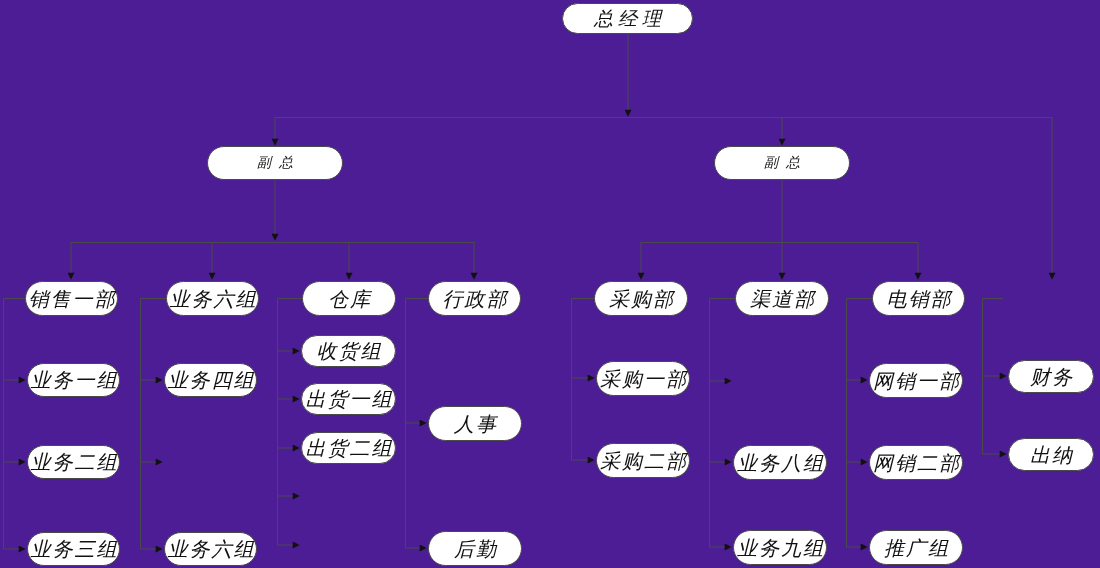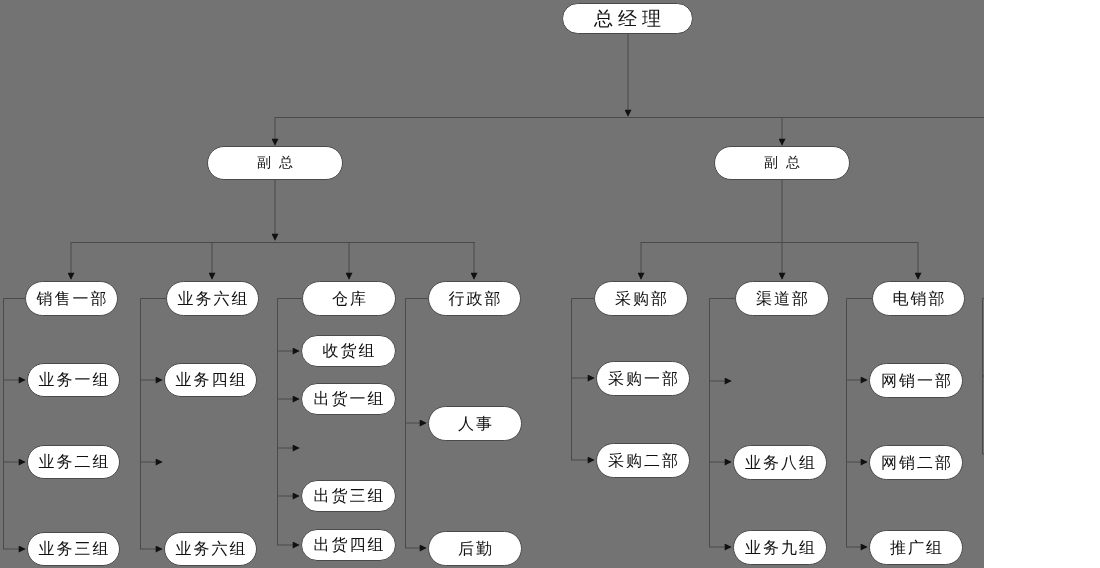--- a/index.html
+++ b/index.html
@@ -3,43 +3,44 @@
 <meta charset="utf-8">
 <style>
   html, body {
     margin: 0;
     padding: 0;
     background: #ffffff;
     font-family: "Liberation Serif", "DejaVu Serif", serif;
   }
   .canvas {
     position: relative;
-    width: 984px;
+    width: 1100px;
     height: 568px;
-    background: #737373;
+    background: #4c1d95;
     overflow: hidden;
+    font-style: italic;
   }
   .wires {
     position: absolute;
     left: 0; top: 0;
     width: 1100px;
     height: 568px;
   }
   .node {
     position: absolute;
     box-sizing: border-box;
     border: 1px solid #4a4a4a;
     border-radius: 999px;
     background: #ffffff;
     color: #111111;
     display: flex;
     align-items: center;
     justify-content: center;
     white-space: nowrap;
-    font-size: 16px;
+    font-size: 20px;
     letter-spacing: 2px;
     text-indent: 2px; 
     line-height: 1;
   }
   .node.lv1 { font-size: 19px; letter-spacing: 5px; text-indent: 5px; }
   .node.lv2 { font-size: 14px; letter-spacing: 8px; text-indent: 8px; }
 </style>
 </head>
 <body>
 
@@ -128,22 +129,21 @@
 
   <div class="node" style="left:27px;top:363px;width:93px;height:34px">业务一组</div>
   <div class="node" style="left:27px;top:445px;width:93px;height:34px">业务二组</div>
   <div class="node" style="left:27px;top:532px;width:93px;height:34px">业务三组</div>
 
   <div class="node" style="left:164px;top:363px;width:93px;height:34px">业务四组</div>
   <div class="node" style="left:164px;top:532px;width:93px;height:34px">业务六组</div>
 
   <div class="node" style="left:301px;top:335px;width:95px;height:32px">收货组</div>
   <div class="node" style="left:301px;top:383px;width:95px;height:32px">出货一组</div>
-  <div class="node" style="left:301px;top:480px;width:95px;height:32px">出货三组</div>
-  <div class="node" style="left:301px;top:529px;width:95px;height:32px">出货四组</div>
+  <div class="node" style="left:301px;top:432px;width:95px;height:32px">出货二组</div>
 
   <div class="node" style="left:428px;top:406px;width:94px;height:35px">人事</div>
   <div class="node" style="left:596px;top:361px;width:94px;height:35px">采购一部</div>
 
   <div class="node" style="left:428px;top:531px;width:94px;height:35px">后勤</div>
   <div class="node" style="left:596px;top:443px;width:94px;height:35px">采购二部</div>
 
   <div class="node" style="left:733px;top:445px;width:94px;height:35px">业务八组</div>
   <div class="node" style="left:733px;top:530px;width:94px;height:35px">业务九组</div>
 

